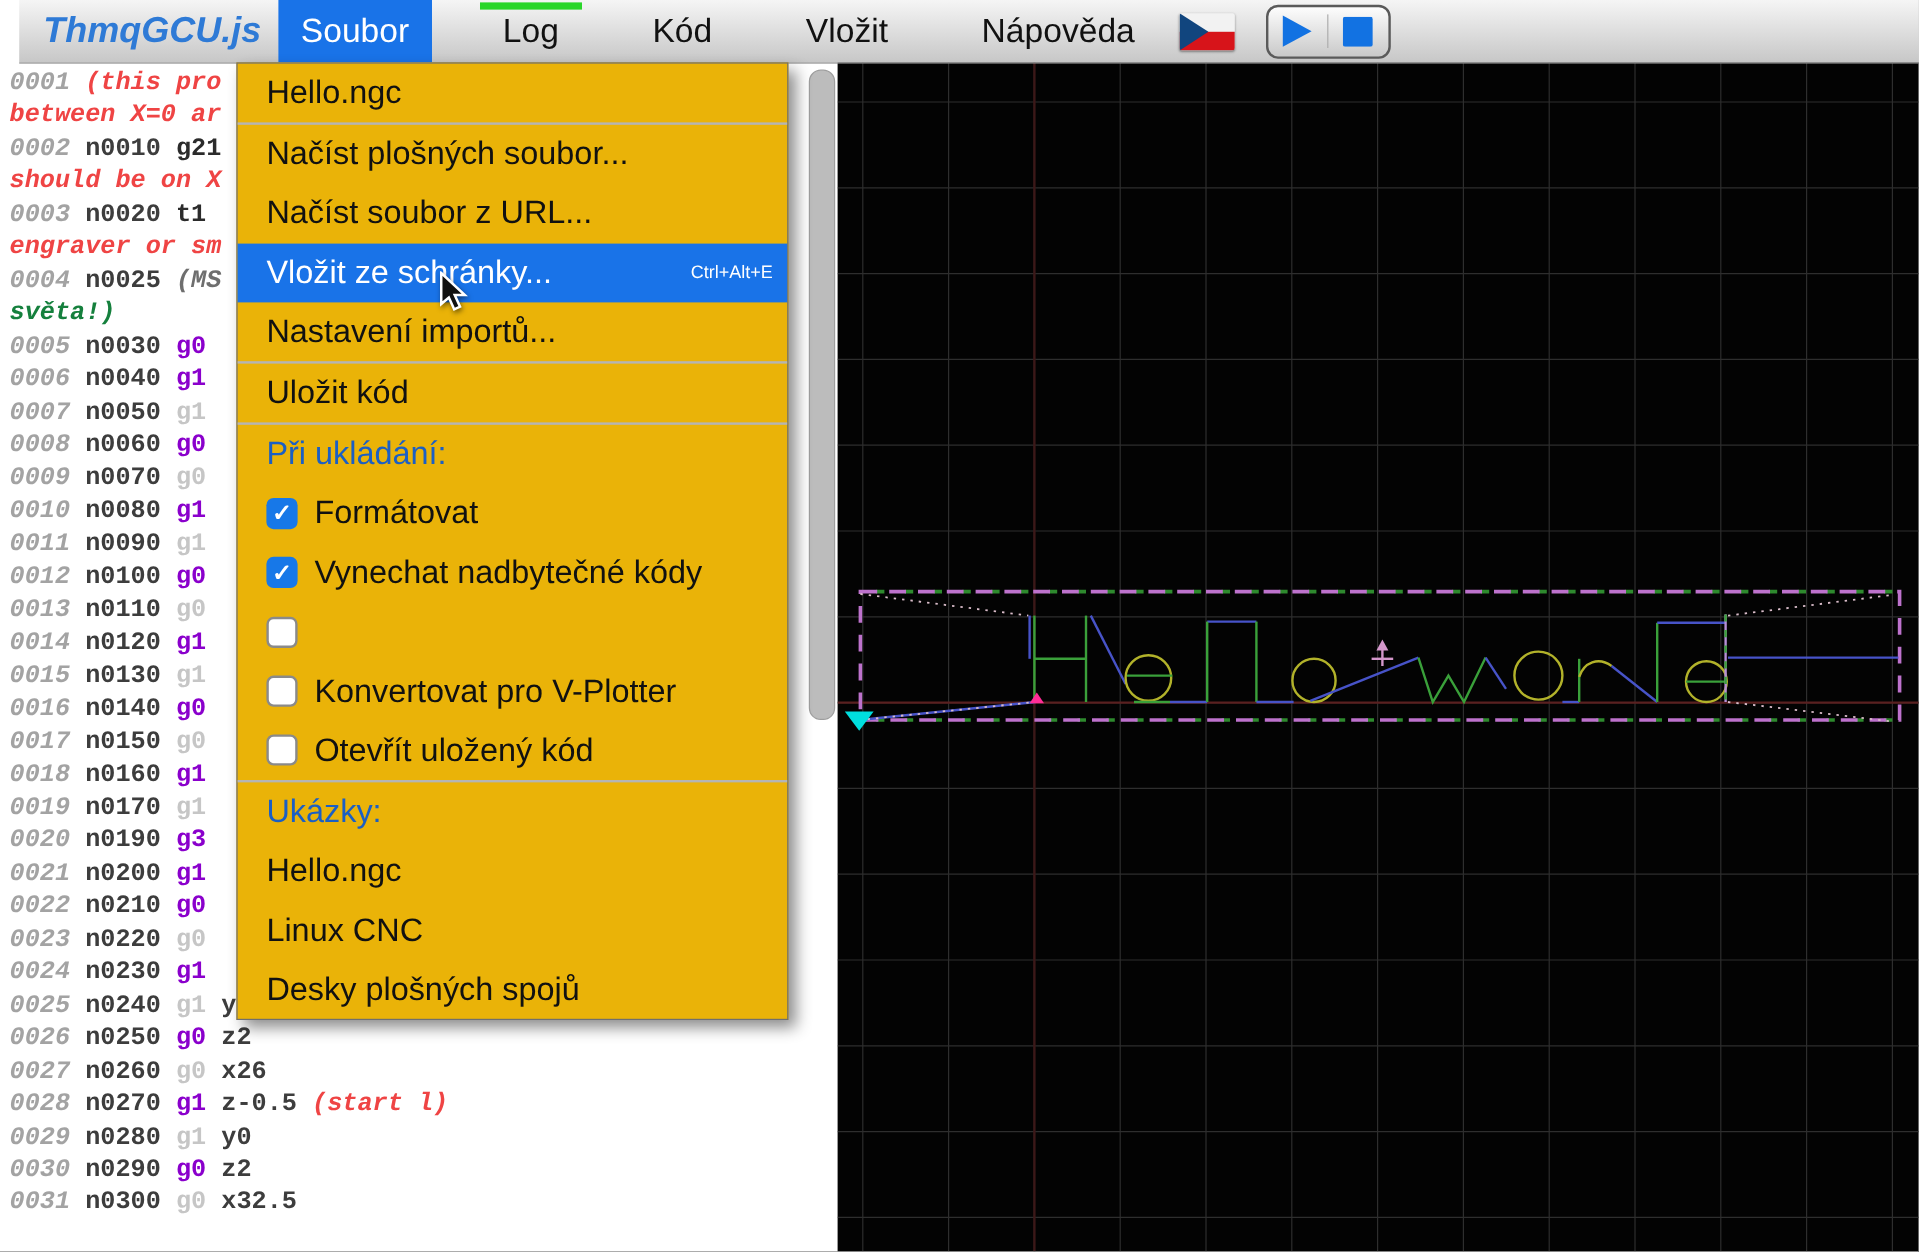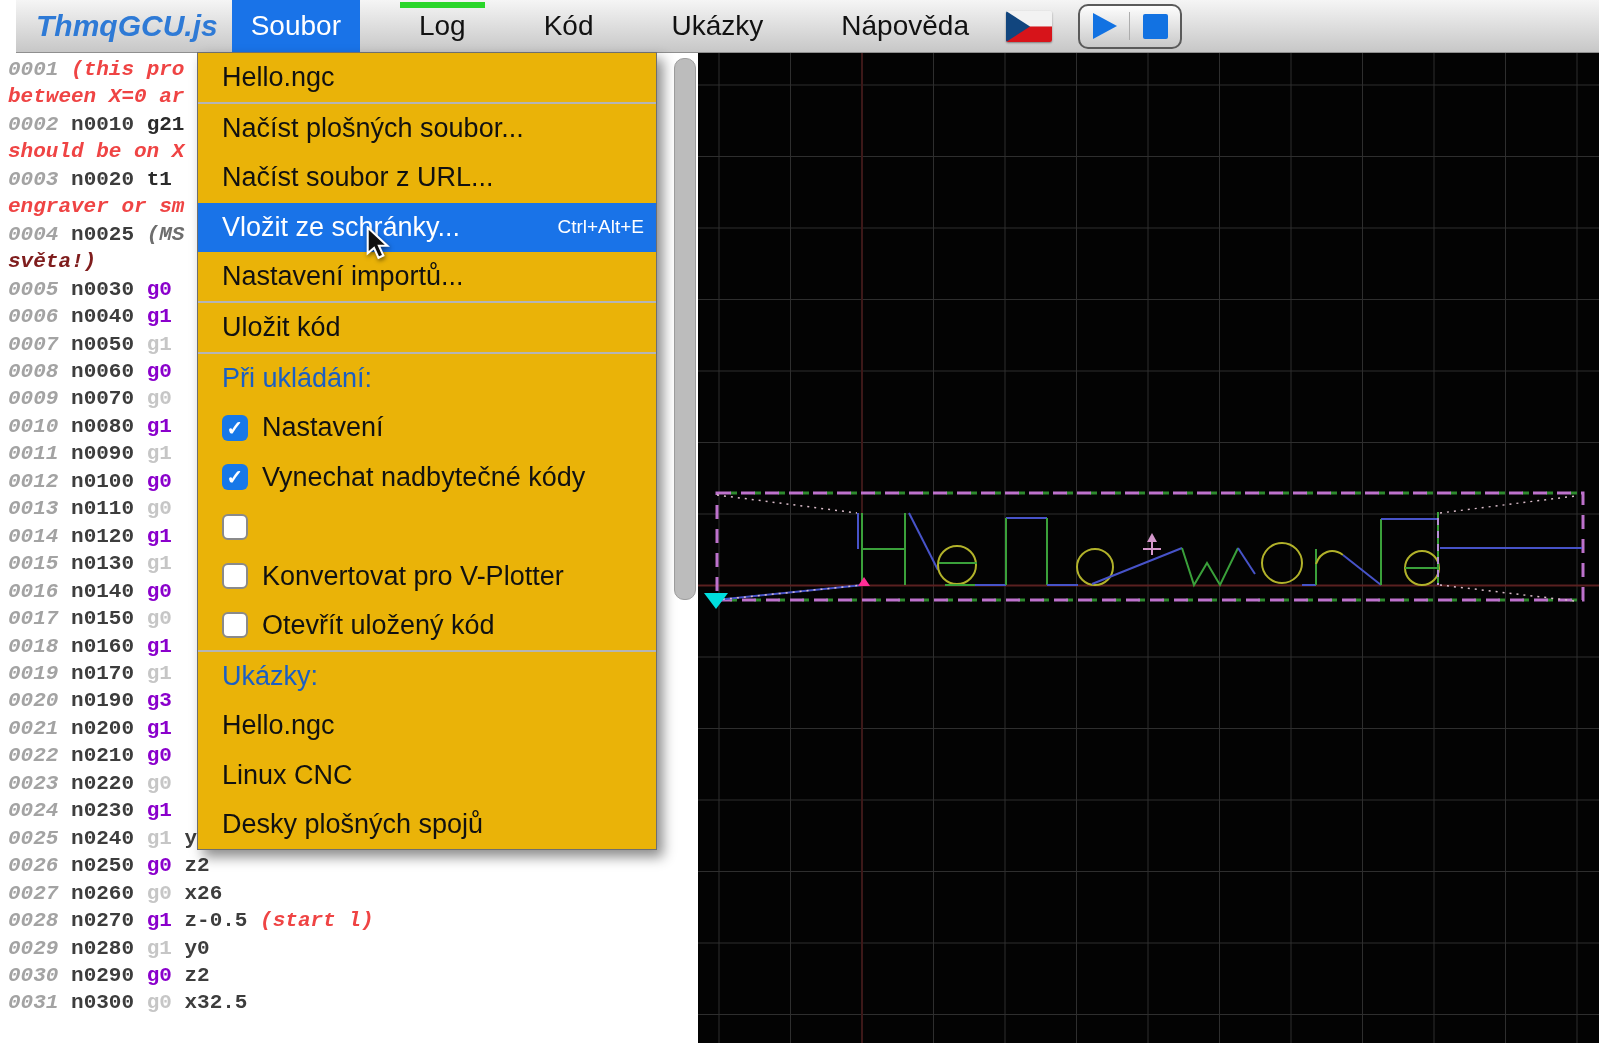--- a/index.html
+++ b/index.html
@@ -25,37 +25,37 @@
   
   #editor{position:absolute;left:0;top:0;width:698px;height:1043px;background:#ffffff;z-index:10;}
   #editor-lines{position:absolute;left:8px;top:56px;white-space:pre;
                 font:bold 21px/27.45px "Liberation Mono",monospace;color:#3d3d3d;}
   .ln{color:#a3a3a3;font-style:italic;}
   .cm{color:#ef4444;font-style:italic;text-align:center;}
   .nw{color:#3d3d3d;}
   .gb{color:#2b2b2b;}
   .gp{color:#8a00cc;}
   .gl{color:#c6c6c6;}
-  .bl{color:#7f1d1d;font-style:italic;}
+  .bl{color:#15803d;font-style:italic;}
   .gy{color:#6e6e6e;font-style:italic;}
   #vscroll-thumb{position:absolute;left:674px;top:58px;width:20px;height:540px;z-index:11;
                  background:#bcbcbc;border:1px solid #9e9e9e;border-radius:10px;}
 
   
   #gcanvas{position:absolute;left:698px;top:52px;width:901px;height:991px;background:#030303;z-index:10;}
 
   
   #file-menu{position:absolute;left:197px;top:52px;width:458px;z-index:40;background:#eab308;
              border:1px solid #6f6f6f;box-shadow:6px 7px 12px rgba(0,0,0,.45);
              display:flex;flex-direction:column;}
   .menu-sep{height:1.5px;background:#b5b5b5;width:100%;}
   .menu-row{height:49.4px;display:flex;align-items:center;padding:0 12px 0 24px;
             font-size:27px;color:#111;box-sizing:border-box;}
   .menu-row.hl{background:#1973e8;color:#fff;}
-  .menu-row .shortcut{margin-left:auto;font-size:19px;}
+  .menu-row .shortcut{margin-left:auto;font-size:15px;}
   .menu-row.header{color:#1b5fc4;}
   .cbx{width:26px;height:26px;border-radius:6px;margin-right:14px;flex:0 0 auto;
        display:flex;align-items:center;justify-content:center;box-sizing:border-box;}
   .cbx.on{background:#1778e8;color:#fff;font-size:20px;font-weight:bold;}
   .cbx.off{background:#fff;border:2px solid #8a8a8a;}
 
   
   #cursor{position:absolute;left:366px;top:226px;z-index:50;filter:drop-shadow(1px 2px 2px rgba(0,0,0,.5));}
 </style>
 </head>
@@ -143,21 +143,21 @@
         <line x1="445" y1="497" x2="463" y2="497" stroke="#d497cb" stroke-width="2"></line>
       </svg>
   </div>
 
   <div id="menubar">
     <div id="app-title">ThmqGCU.js</div>
     <div id="mb-items" style="display:flex;gap:40px;">
         <div class="mb-item active">Soubor</div>
         <div class="mb-item">Log<div class="mb-green"></div></div>
         <div class="mb-item">Kód</div>
-        <div class="mb-item">Ukázky</div>
+        <div class="mb-item">Vložit</div>
         <div class="mb-item">Nápověda</div>
       </div>
     <svg id="flag" width="46" height="31" viewBox="0 0 46 31">
       <rect x="0" y="0" width="46" height="15.5" fill="#f2f2f2"></rect>
       <rect x="0" y="15.5" width="46" height="15.5" fill="#d7141a"></rect>
       <polygon points="0,0 24,15.5 0,31" fill="#11457e"></polygon>
     </svg>
     <div id="runbox">
       <div class="half">
         <svg width="26" height="28" viewBox="0 0 26 28">
@@ -194,21 +194,21 @@
       <div class="menu-sep"></div>
       <div class="menu-row">
         <span>Uložit kód</span>
       </div>
       <div class="menu-sep"></div>
       <div class="menu-row header">
         <span>Při ukládání:</span>
       </div>
       <div class="menu-row">
         <div class="cbx on">✓</div>
-        <span>Nastavení</span>
+        <span>Formátovat</span>
       </div>
       <div class="menu-row">
         <div class="cbx on">✓</div>
         <span>Vynechat nadbytečné kódy</span>
       </div>
       <div class="menu-row">
         <div class="cbx off"></div>
       </div>
       <div class="menu-row">
         <div class="cbx off"></div>

